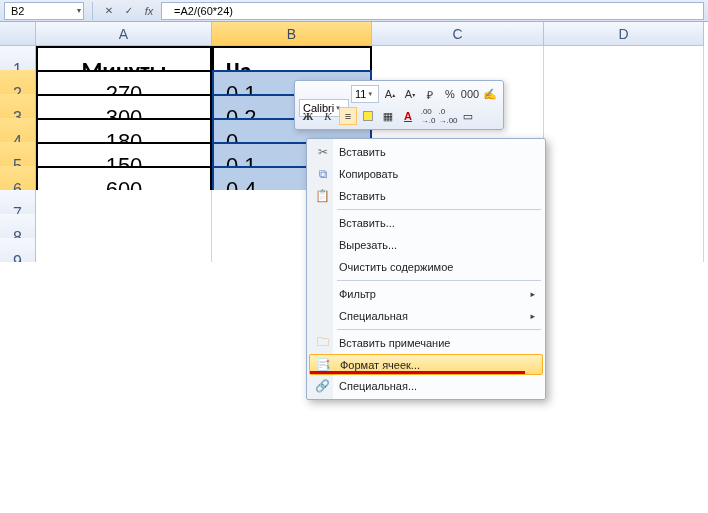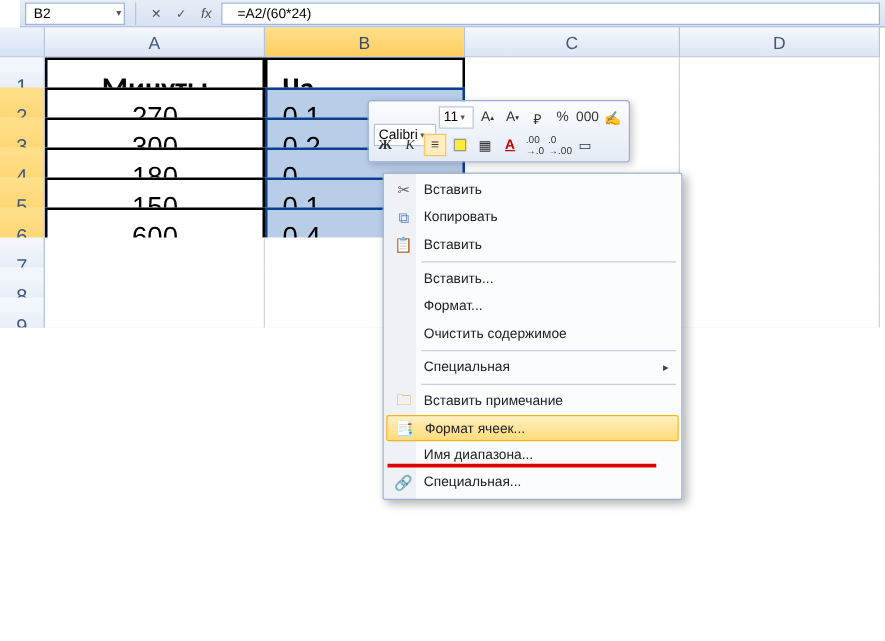--- a/index.html
+++ b/index.html
@@ -1,18 +1,18 @@
 <!DOCTYPE html>
 <html><head>
 <meta charset="utf-8">
 <style>
 * { box-sizing: border-box; margin: 0; padding: 0; }
 body { font-family: Tahoma, Verdana, sans-serif; font-size: 11px; background: #fff; overflow: hidden; }
 
-.formula-bar { display: flex; align-items: center; background: linear-gradient(#e8eef7,#d6e2f3); border-bottom: 1px solid #9db4d6; height: 22px; padding: 0 4px; gap: 4px; margin-left: 16px; }
+.formula-bar { display: flex; align-items: center; background: linear-gradient(#e8eef7,#d6e2f3); border-bottom: 1px solid #9db4d6; height: 22px; padding: 0 4px; gap: 4px; }
 .name-box { background: #fff; border: 1px solid #a1b5d6; height: 18px; width: 80px; display: flex; align-items: center; padding-left: 6px; font-size: 11px; position: relative; }
 .name-box::after { content: "▾"; position: absolute; right: 2px; color: #555; font-size: 8px; }
 .fb-sep { width: 1px; height: 18px; background: #b3c4de; margin: 0 4px; }
 .fb-btn { width: 16px; height: 16px; display: flex; align-items: center; justify-content: center; color: #555; font-size: 10px; cursor: pointer; }
 .fx { font-style: italic; color: #555; font-size: 11px; }
 .formula-input { flex: 1; background: #fff; border: 1px solid #a1b5d6; height: 18px; padding-left: 12px; font-size: 11px; display: flex; align-items: center; }
 
 .sheet { display: grid; grid-template-columns: 36px 176px 160px 172px 160px; grid-auto-rows: 24px; }
 .hdr { background: linear-gradient(#f5f8fd,#dce5f3); border-right: 1px solid #b3c4de; border-bottom: 1px solid #b3c4de; display: flex; align-items: center; justify-content: center; color: #42597c; font-size: 14px; }
 .hdr.active { background: linear-gradient(#ffe08c,#ffce5e); color: #39496a; }
@@ -167,43 +167,43 @@
       <span class="ctx-icon pasteic">📋</span>
       <span>Вставить</span>
     </div>
   <div class="ctx-sep"></div>
   <div class="ctx-item">
       <span class="ctx-icon"></span>
       <span>Вставить...</span>
     </div>
   <div class="ctx-item">
       <span class="ctx-icon"></span>
-      <span>Формат...</span>
+      <span>Вырезать...</span>
     </div>
   <div class="ctx-item">
       <span class="ctx-icon"></span>
       <span>Очистить содержимое</span>
     </div>
   <div class="ctx-sep"></div>
+  <div class="ctx-item ctx-arrow">
+      <span class="ctx-icon"></span>
+      <span>Фильтр</span>
+    </div>
   <div class="ctx-item ctx-arrow">
       <span class="ctx-icon"></span>
       <span>Специальная</span>
     </div>
   <div class="ctx-sep"></div>
   <div class="ctx-item">
       <span class="ctx-icon folderic">🗀</span>
       <span>Вставить примечание</span>
     </div>
   <div class="ctx-item highlighted">
       <span class="ctx-icon folderic">📑</span>
       <span>Формат ячеек...</span>
     </div>
   <div class="ctx-item">
-      <span class="ctx-icon"></span>
-      <span>Имя диапазона...</span>
-    </div>
-  <div class="ctx-item">
       <span class="ctx-icon linkic">🔗</span>
       <span>Специальная...</span>
     </div>
 </div>
 
 <div class="red-underline"></div>
 
 </body></html>

